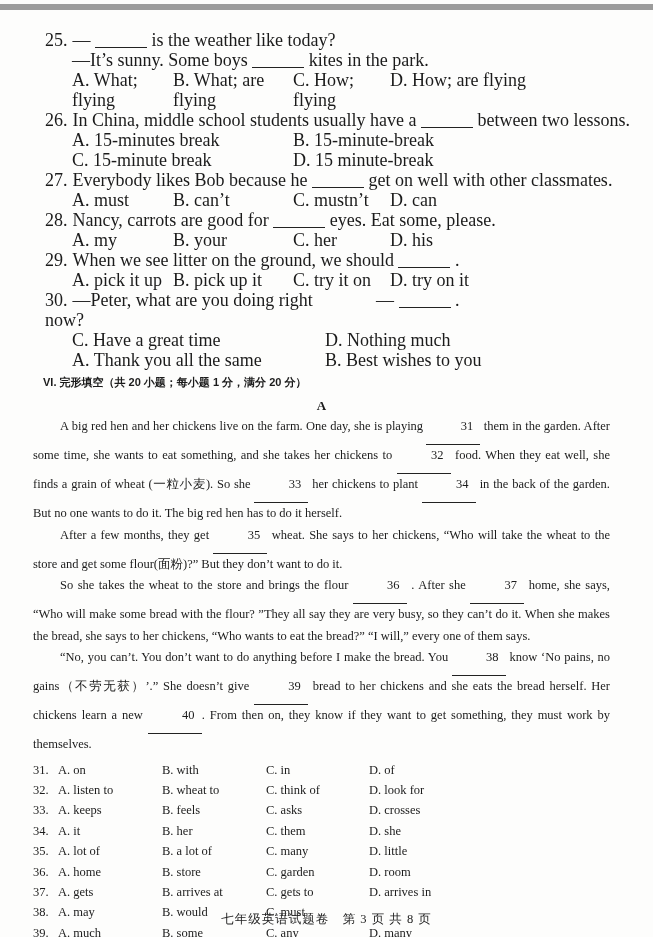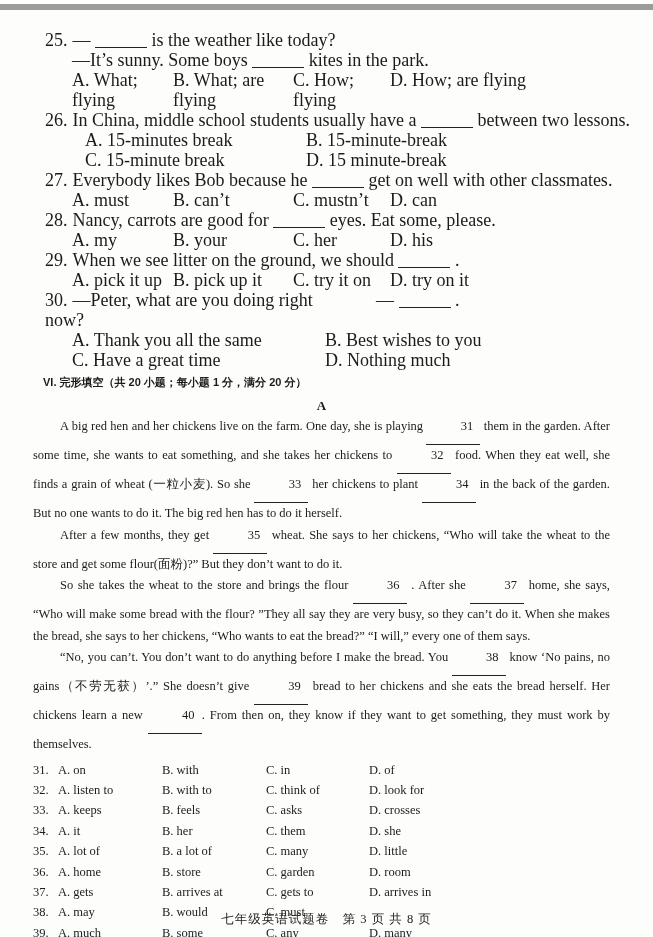--- a/index.html
+++ b/index.html
@@ -24,21 +24,21 @@
   .mcq { font-size:18px; }
   .q { padding-left:12px; }
   .qline { line-height:20px; white-space:nowrap; }
   .qnum { margin-right:5px; }
   .qindent { padding-left:27px; }
   .qsplit { display:grid; grid-template-columns:286px auto; line-height:20px;gap:45px; }
   .opt4 {
     display:grid; grid-template-columns:101px 120px 97px auto;
     margin-left:27px; line-height:20px;
   }
-  .opt2  { display:grid; grid-template-columns:221px auto; margin-left:40px; line-height:20px; }
+  .opt2  { display:grid; grid-template-columns:221px auto; margin-left:27px; line-height:20px; }
   .opt2b { display:grid; grid-template-columns:253px auto; margin-left:27px; line-height:20px; }
   
   .blank {
     display:inline-block;
     border-bottom:1.2px solid #222;
     text-align:center;
   }
   .eb { width:52px; height:12px; vertical-align:-2px; }
   .nb { min-width:54px; line-height:13px; padding-bottom:11px; }
   
@@ -129,26 +129,26 @@
           <span>D. try on it</span>
         </div>
       </div>
 
       <div class="q">
         <div class="qsplit">
           <span><span class="qnum">30.</span><span>—Peter, what are you doing right now?</span></span>
           <span>— <span class="blank eb"></span> .</span>
         </div>
         <div class="opt2b">
+          <span>C. Have a great time</span>
+          <span>D. Nothing much</span>
+        </div>
+        <div class="opt2b">
           <span>A. Thank you all the same</span>
           <span>B. Best wishes to you</span>
-        </div>
-        <div class="opt2b">
-          <span>C. Have a great time</span>
-          <span>D. Nothing much</span>
         </div>
       </div>
 
     </section>
 
     <section>
       <div class="sec-head">VI. 完形填空（共 20 小题；每小题 1 分，满分 20 分）</div>
       <div class="passage-label">A</div>
 
       <p class="para">A big red hen and her chickens live on the farm. One day, she is playing <span class="blank nb">31</span> them in the garden. After some time, she wants to eat something, and she takes her chickens to <span class="blank nb">32</span> food. When they eat well, she finds a grain of wheat (一粒小麦). So she <span class="blank nb">33</span> her chickens to plant <span class="blank nb">34</span> in the back of the garden. But no one wants to do it. The big red hen has to do it herself.</p>
@@ -160,21 +160,21 @@
         <div class="crow">
           <span>31.</span>
           <span>A. on</span>
           <span>B. with</span>
           <span>C. in</span>
           <span>D. of</span>
         </div>
         <div class="crow">
           <span>32.</span>
           <span>A. listen to</span>
-          <span>B. with to</span>
+          <span>B. wheat to</span>
           <span>C. think of</span>
           <span>D. look for</span>
         </div>
         <div class="crow">
           <span>33.</span>
           <span>A. keeps</span>
           <span>B. feels</span>
           <span>C. asks</span>
           <span>D. crosses</span>
         </div>

